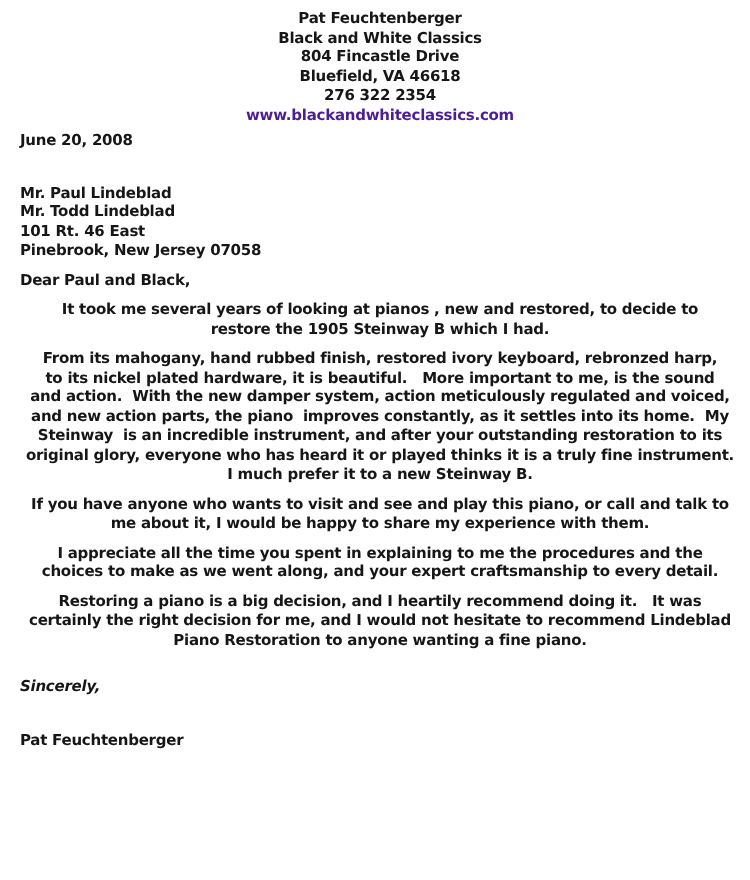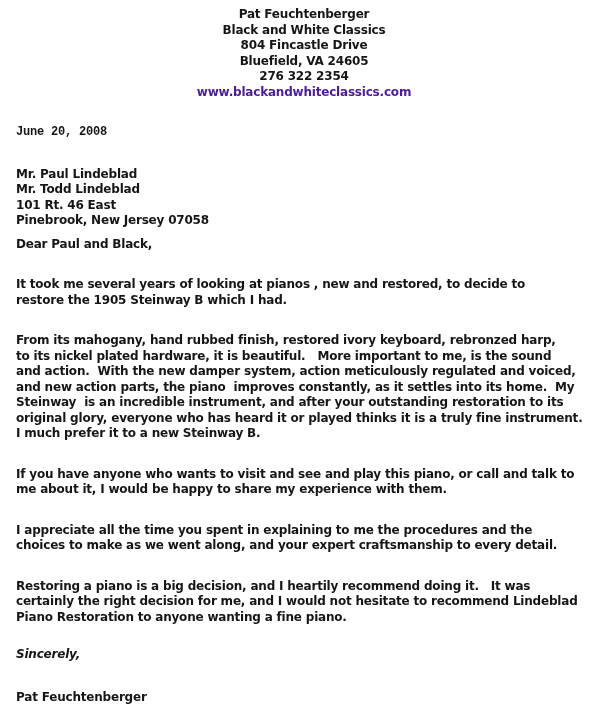--- a/index.html
+++ b/index.html
@@ -31,37 +31,37 @@
     display: block;
   }
   .website-link {
     color: #4c1d95;
     text-decoration: none;
     cursor: pointer;
   }
   .block {
     white-space: pre-wrap;
   }
-  .date       { margin-top: 25px; font-family: Liberation Mono, monospace; }
+  .date       { margin-top: 5px; }
   .recipient  { margin-top: 26px; }
   .salutation { margin-top: 8px;  }
-  .para       { margin-top: 25px; }
+  .para       { margin-top: 8px; text-align: center; }
   .closing    { margin-top: 22px; font-style: italic; }
   .signature  { margin-top: 27px; }
 </style>
 </head>
 <body>
 
 <div class="page">
 
   <div class="letterhead">
     <div>Pat Feuchtenberger</div>
     <div>Black and White Classics</div>
     <div>804 Fincastle Drive</div>
-    <div>Bluefield, VA 24605</div>
+    <div>Bluefield, VA 46618</div>
     <div>276 322 2354</div>
     <a class="website-link">www.blackandwhiteclassics.com</a>
   </div>
 
   <div class="block date">June 20, 2008</div>
 
   <div class="block recipient">Mr. Paul Lindeblad
 Mr. Todd Lindeblad
 101 Rt. 46 East
 Pinebrook, New Jersey 07058</div>

